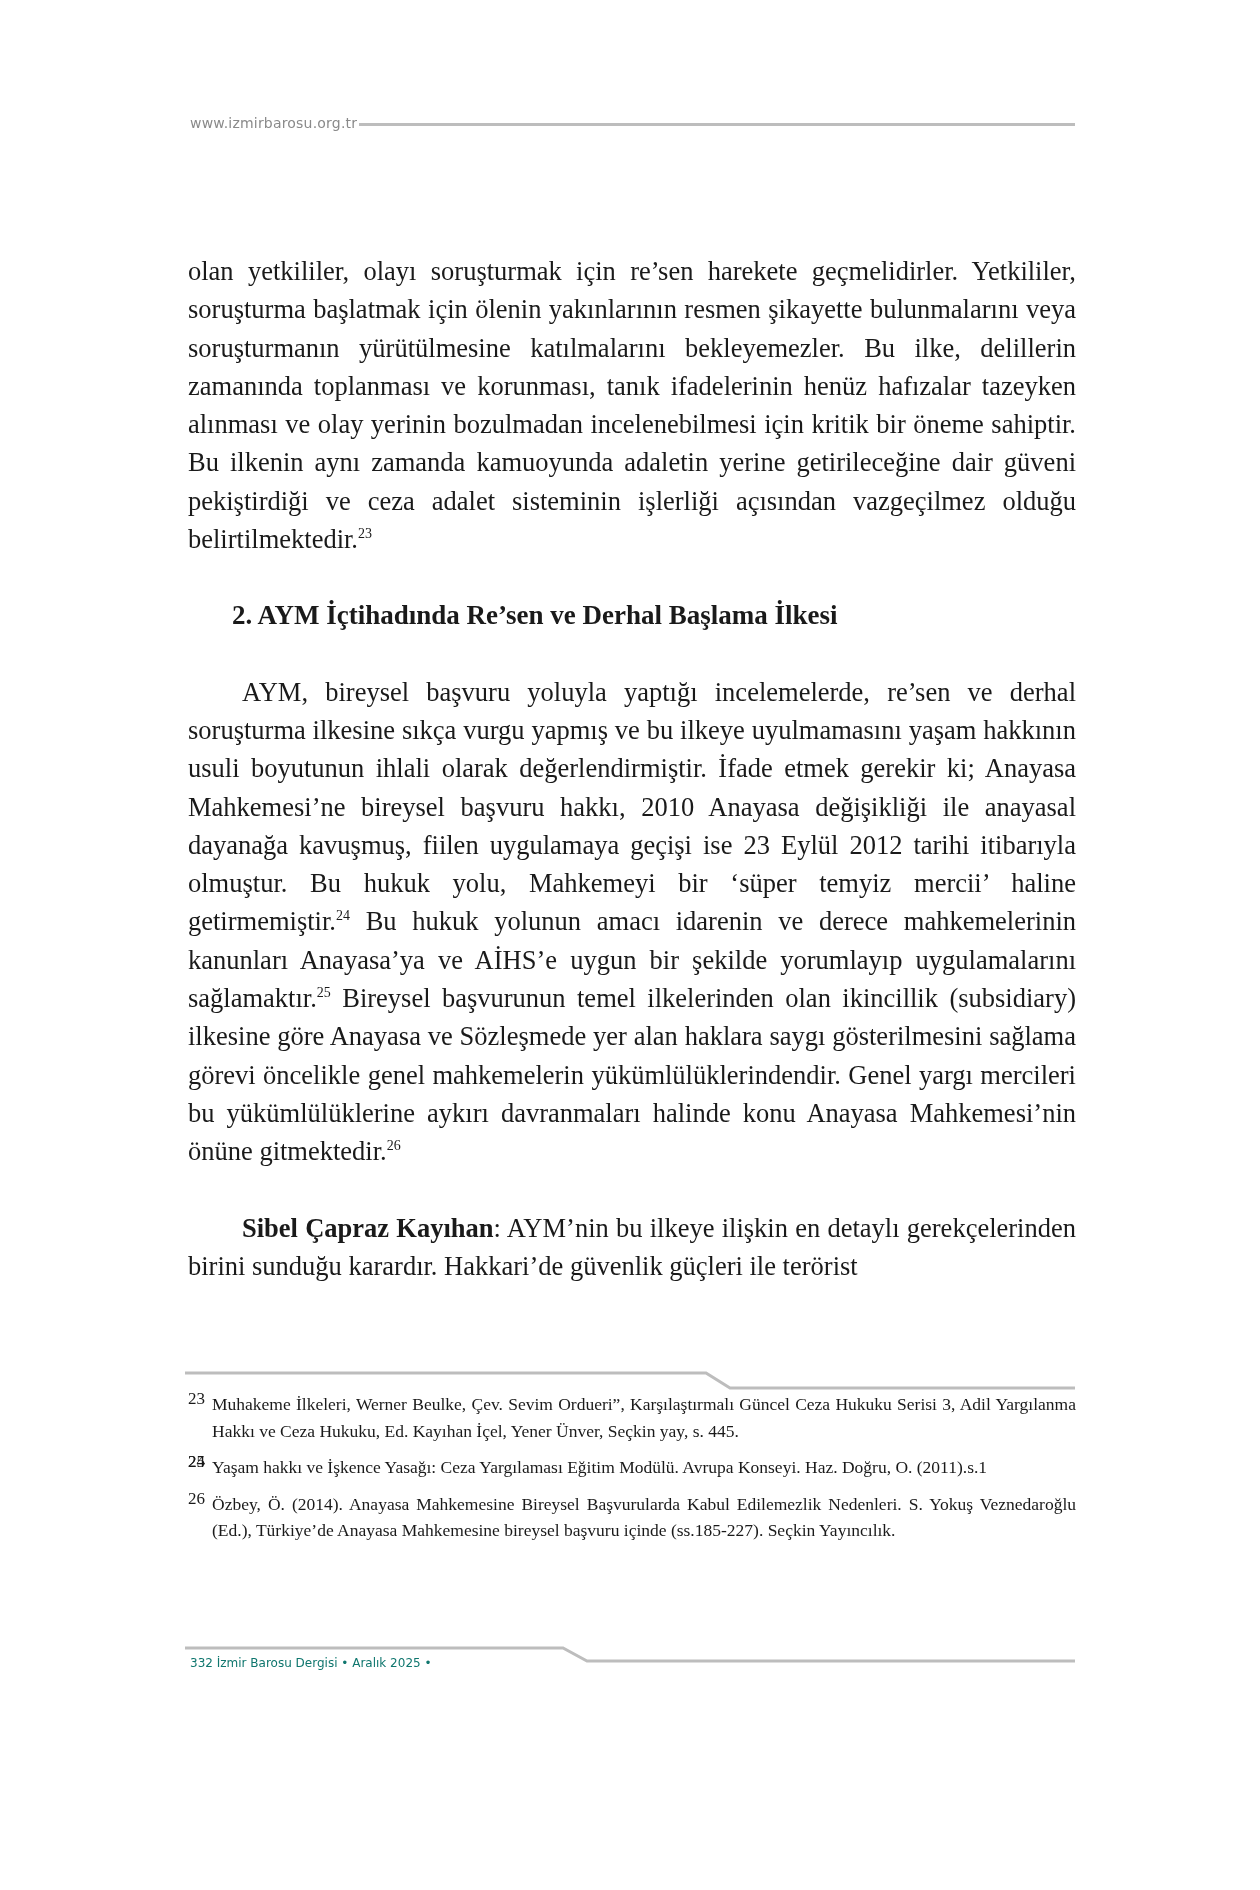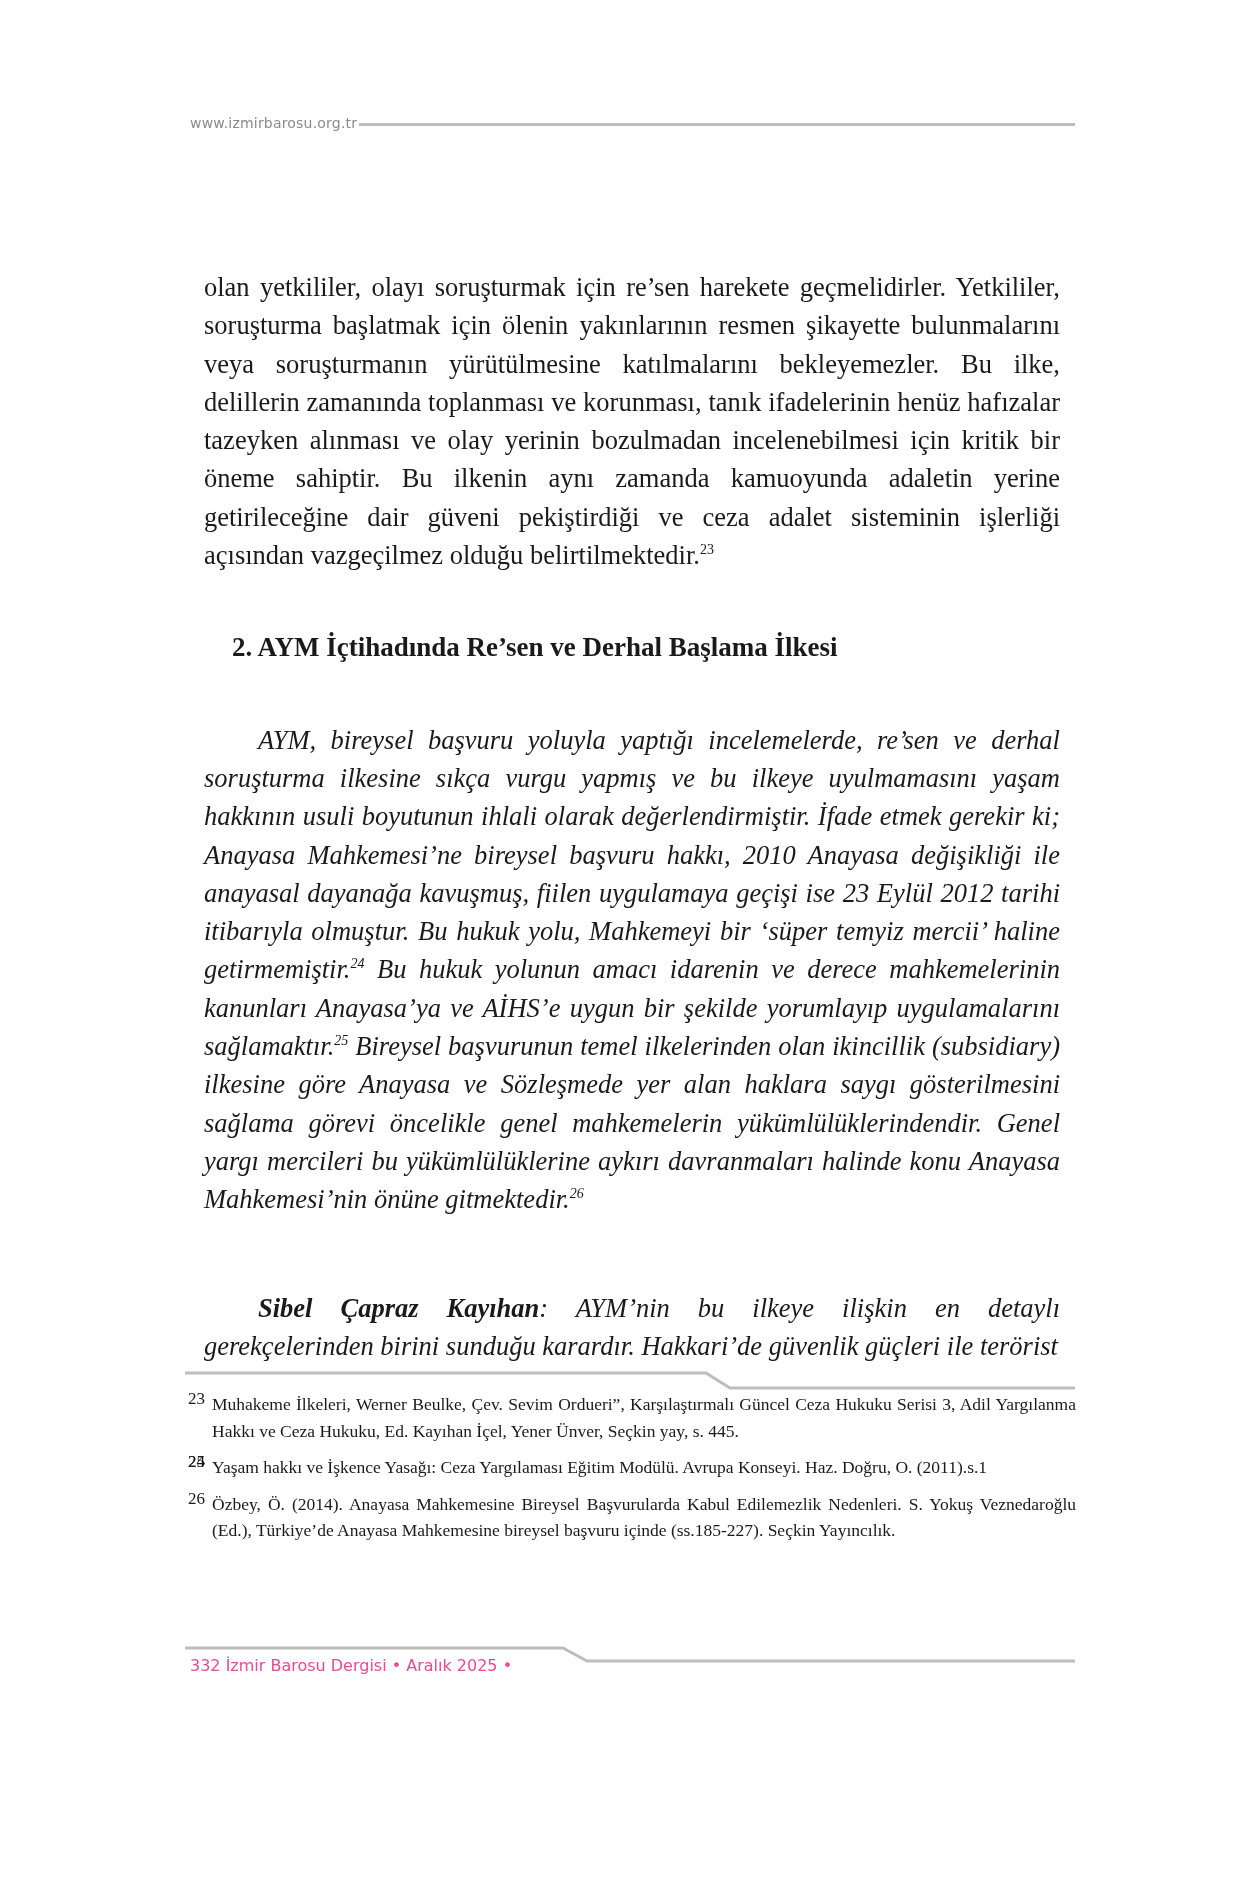--- a/index.html
+++ b/index.html
@@ -17,22 +17,22 @@
   .running-head .rule {
     flex: 1; height: 3px; background: #bdbdbd; margin-left: 2px; margin-top: 2px;
   }
 
   .body-text {
     position: absolute; left: 188px; top: 252px; width: 888px;
     font-family: "Liberation Serif", "DejaVu Serif", serif;
     font-size: 26.5px; line-height: 38.3px; color: #1a1a1a;
     text-align: justify; hyphens: manual;
   }
-  .body-text p { margin: 16px; }
-  .body-text .indent { text-indent: 54px; font-style: italic; }
+  .body-text p { margin: 0; }
+  .body-text .indent { text-indent: 54px; }
   .body-text .gap { height: 38px; }
   .body-text h2 {
     margin: 0; padding-left: 44px; font-size: 27px; font-weight: bold; line-height: 38.3px;
   }
   sup.fn { font-size: 14px; vertical-align: 10px; line-height: 0; }
   .lead-bold { font-weight: bold; }
 
   .divider { position: absolute; left: 185px; width: 890px; height: 20px; }
   .divider svg { display: block; }
 
@@ -41,21 +41,21 @@
     font-family: "Liberation Serif", "DejaVu Serif", serif;
     font-size: 17.5px; line-height: 26.5px; color: #1a1a1a;
   }
   .footnote { position: relative; padding-left: 24px; margin-bottom: 10px; text-align: justify; }
   .footnote .num {
     position: absolute; left: 0; top: -5px; font-size: 17px;
   }
 
   .running-foot {
     position: absolute; left: 190px; top: 1656px;
-    font-family: "DejaVu Sans", sans-serif; font-size: 16px; color: #ec4899;
+    font-family: "DejaVu Sans", sans-serif; font-size: 12px; color: #0f766e;
     white-space: nowrap;
   }
 </style>
 </head>
 <body>
 
 <div class="page">
 
   <div class="running-head">
     <span class="url">www.izmirbarosu.org.tr</span>

